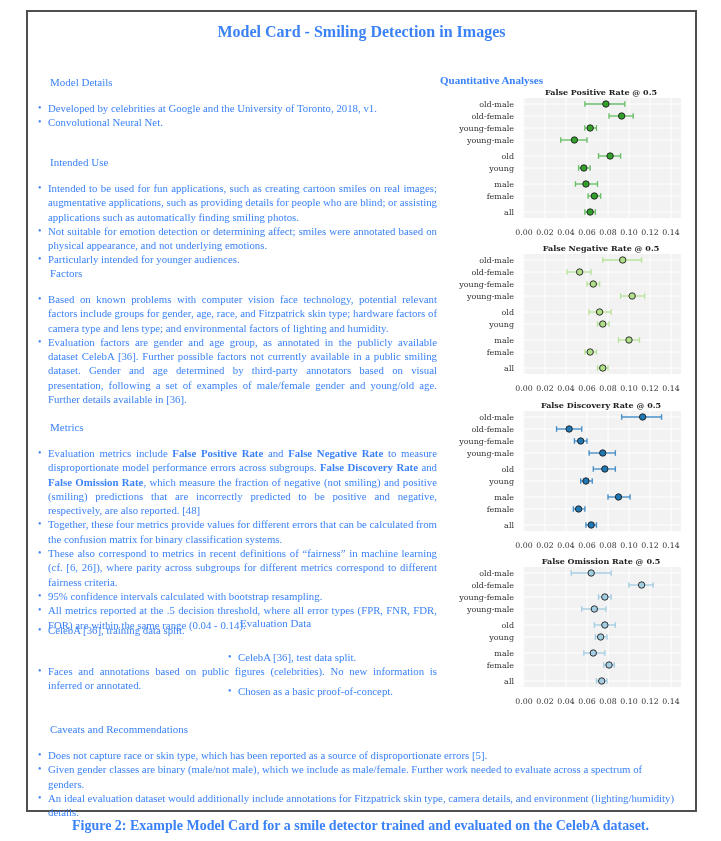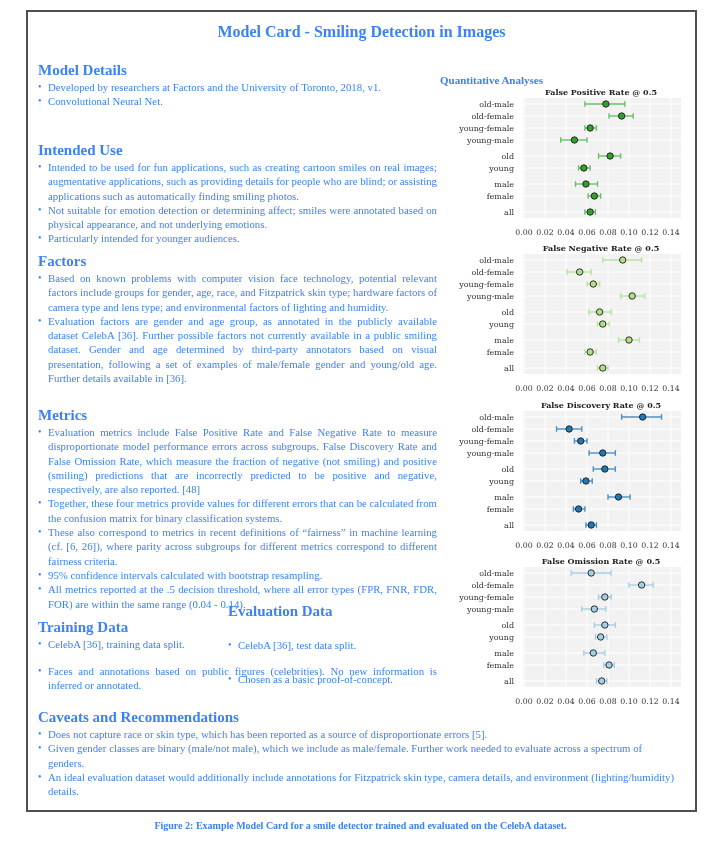--- a/index.html
+++ b/index.html
@@ -9,28 +9,28 @@
     }
     #card-frame {
       position: absolute; left: 26px; top: 10px; width: 667px; height: 798px;
       border: 2px solid #4f4f4f;
     }
     #card-title {
       position: absolute; left: 26px; top: 22px; width: 671px; height: 20px;
       text-align: center; font-size: 16px; font-weight: bold; line-height: 20px;
     }
     .sec { position: absolute; left: 38px; width: 399px; }
-    .sec h3 { margin: 0; font-size: 15px; font-weight: bold; line-height: 14px; }
+    .sec h3 { margin: 12px; font-size: 11px; font-weight: normal; line-height: 14px; }
     .sec ul { margin: 3px 0 0 0; padding: 0; list-style: none; }
     .sec li {
       position: relative; padding-left: 10px; font-size: 10.8px; line-height: 14.3px;
       text-align: justify;
     }
     .sec li::before { content: "\2022"; position: absolute; left: 0; top: 0; font-size: 10px; }
-    .sec b { font-weight: normal; }
+    .sec b { font-weight: bold; }
     #sec-model-details { top: 63px; }
     #sec-intended-use { top: 143px; }
     #sec-factors { top: 254px; }
     #sec-metrics { top: 408px; }
     #sec-training { top: 620px; width: 185px; }
     #sec-evaluation { top: 604px; left: 228px; width: 210px; }
     #sec-evaluation li { text-align: left; margin-top: 20px; }
     #sec-training li { text-align: left; }
     #sec-ethical { top: 661px; }
     #sec-caveats { top: 710px; width: 642px; }
@@ -40,34 +40,34 @@
       line-height: 14px;
     }
     .chart { position: absolute; left: 440px; width: 260px; height: 156px; }
     .chart svg { display: block; overflow: visible; }
     #chart-0 { top: 84px; }
     #chart-1 { top: 240px; }
     #chart-2 { top: 396.5px; }
     #chart-3 { top: 552.5px; }
     #caption {
       position: absolute; left: 0; top: 819px; width: 721px; text-align: center;
-      font-size: 10px; font-weight: bold; line-height: 14px;
+      font-size: 14px; font-weight: bold; line-height: 14px;
     }
   </style>
 </head>
 <body>
 
 <div id="page">
   <div id="card-frame"></div>
   <div id="card-title">Model Card - Smiling Detection in Images</div>
 
   <div class="sec" id="sec-model-details">
     <h3>Model Details</h3>
     <ul>
-      <li>Developed by researchers at Factors and the University of Toronto, 2018, v1.</li>
+      <li>Developed by celebrities at Google and the University of Toronto, 2018, v1.</li>
       <li>Convolutional Neural Net.</li>
     </ul>
   </div>
 
   <div class="sec" id="sec-intended-use">
     <h3>Intended Use</h3>
     <ul>
       <li>Intended to be used for fun applications, such as creating cartoon smiles on real images; augmentative applications, such as providing details for people who are blind; or assisting applications such as automatically finding smiling photos.</li>
       <li>Not suitable for emotion detection or determining affect; smiles were annotated based on physical appearance, and not underlying emotions.</li>
       <li>Particularly intended for younger audiences.</li>
@@ -87,21 +87,20 @@
     <ul>
       <li><span>Evaluation metrics include </span><b>False Positive Rate</b><span> and </span><b>False Negative Rate</b><span> to measure disproportionate model performance errors across subgroups. </span><b>False Discovery Rate</b><span> and </span><b>False Omission Rate</b><span>, which measure the fraction of negative (not smiling) and positive (smiling) predictions that are incorrectly predicted to be positive and negative, respectively, are also reported. [48]</span></li>
       <li>Together, these four metrics provide values for different errors that can be calculated from the confusion matrix for binary classification systems.</li>
       <li>These also correspond to metrics in recent definitions of “fairness” in machine learning (cf. [6, 26]), where parity across subgroups for different metrics correspond to different fairness criteria.</li>
       <li>95% confidence intervals calculated with bootstrap resampling.</li>
       <li>All metrics reported at the .5 decision threshold, where all error types (FPR, FNR, FDR, FOR) are within the same range (0.04 - 0.14).</li>
     </ul>
   </div>
 
   <div class="sec" id="sec-training">
-    <h3>Training Data</h3>
     <ul>
       <li>CelebA [36], training data split.</li>
     </ul>
   </div>
 
   <div class="sec" id="sec-evaluation">
     <h3>Evaluation Data</h3>
     <ul>
       <li>CelebA [36], test data split.</li>
       <li>Chosen as a basic proof-of-concept.</li>

